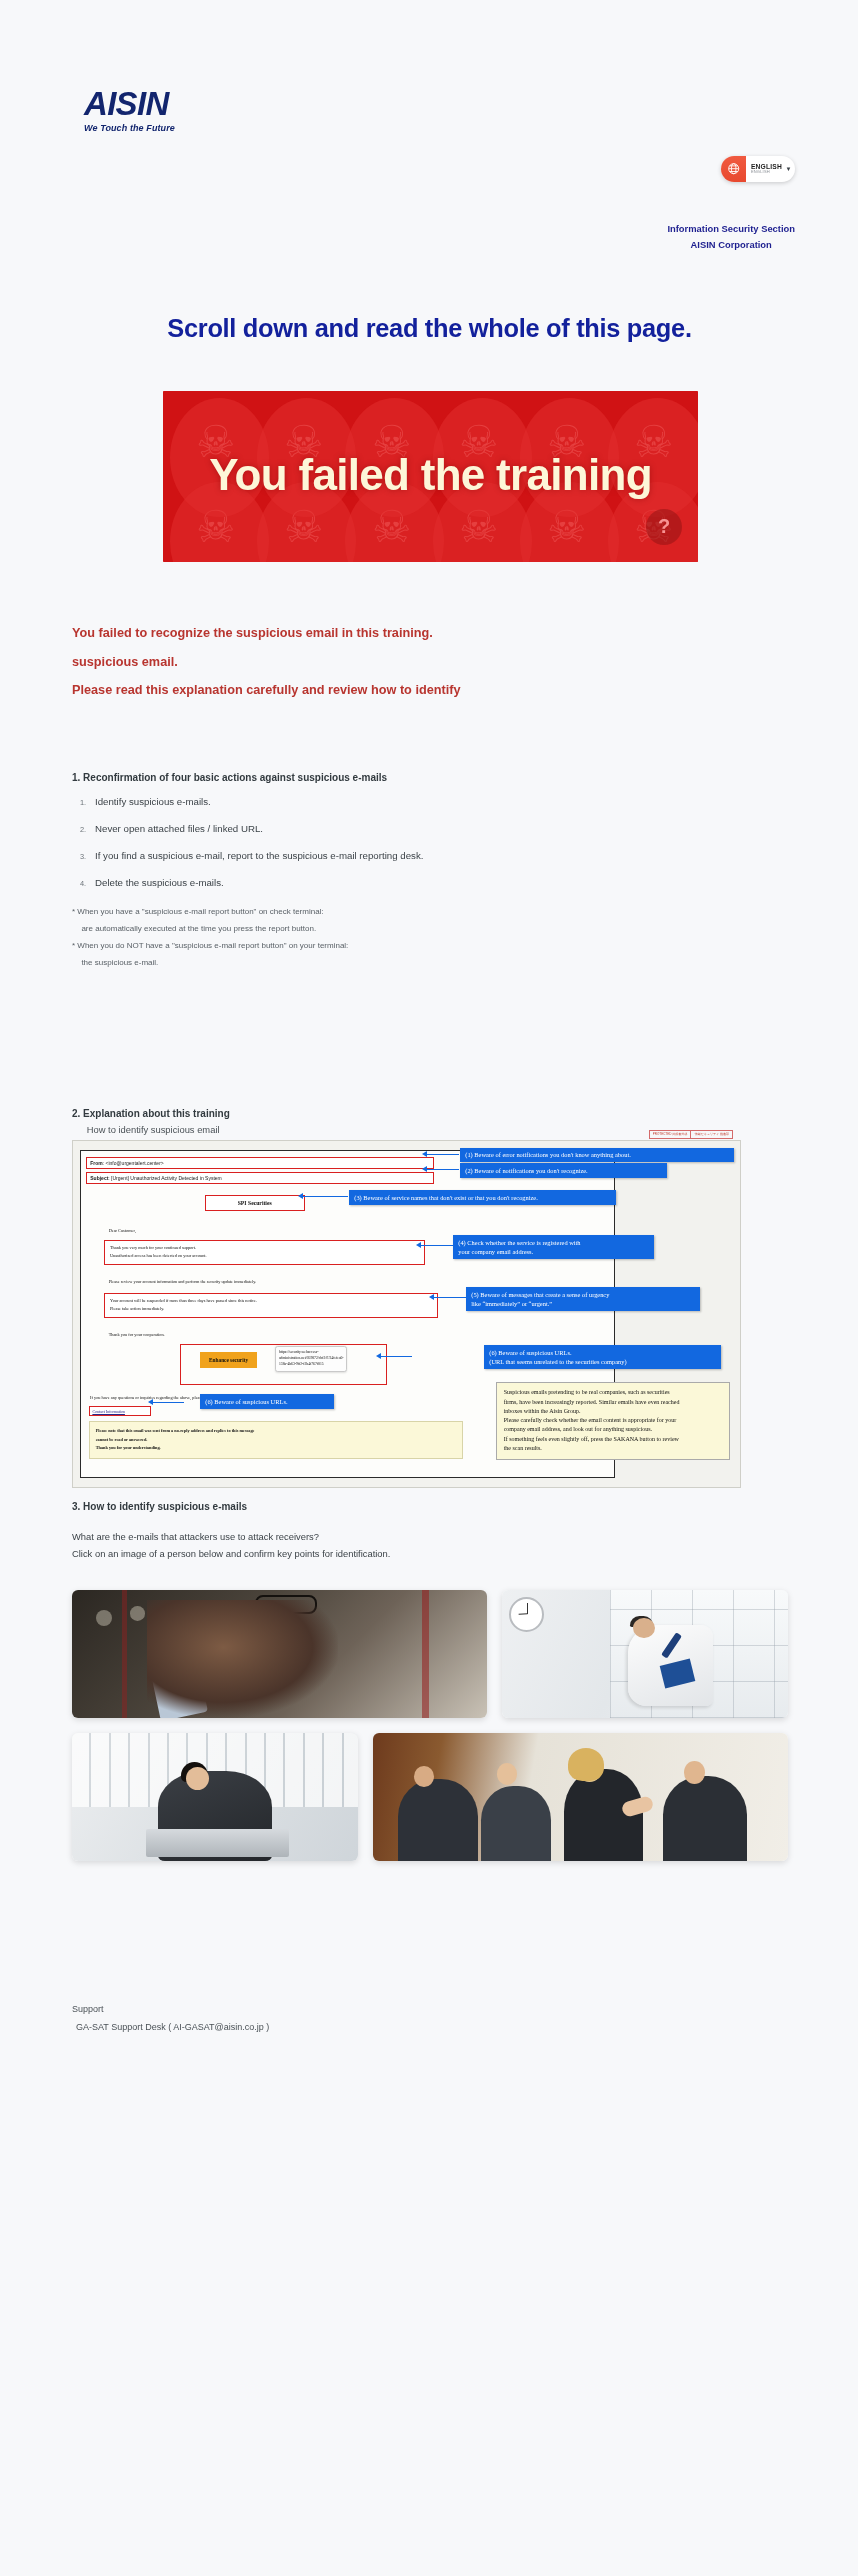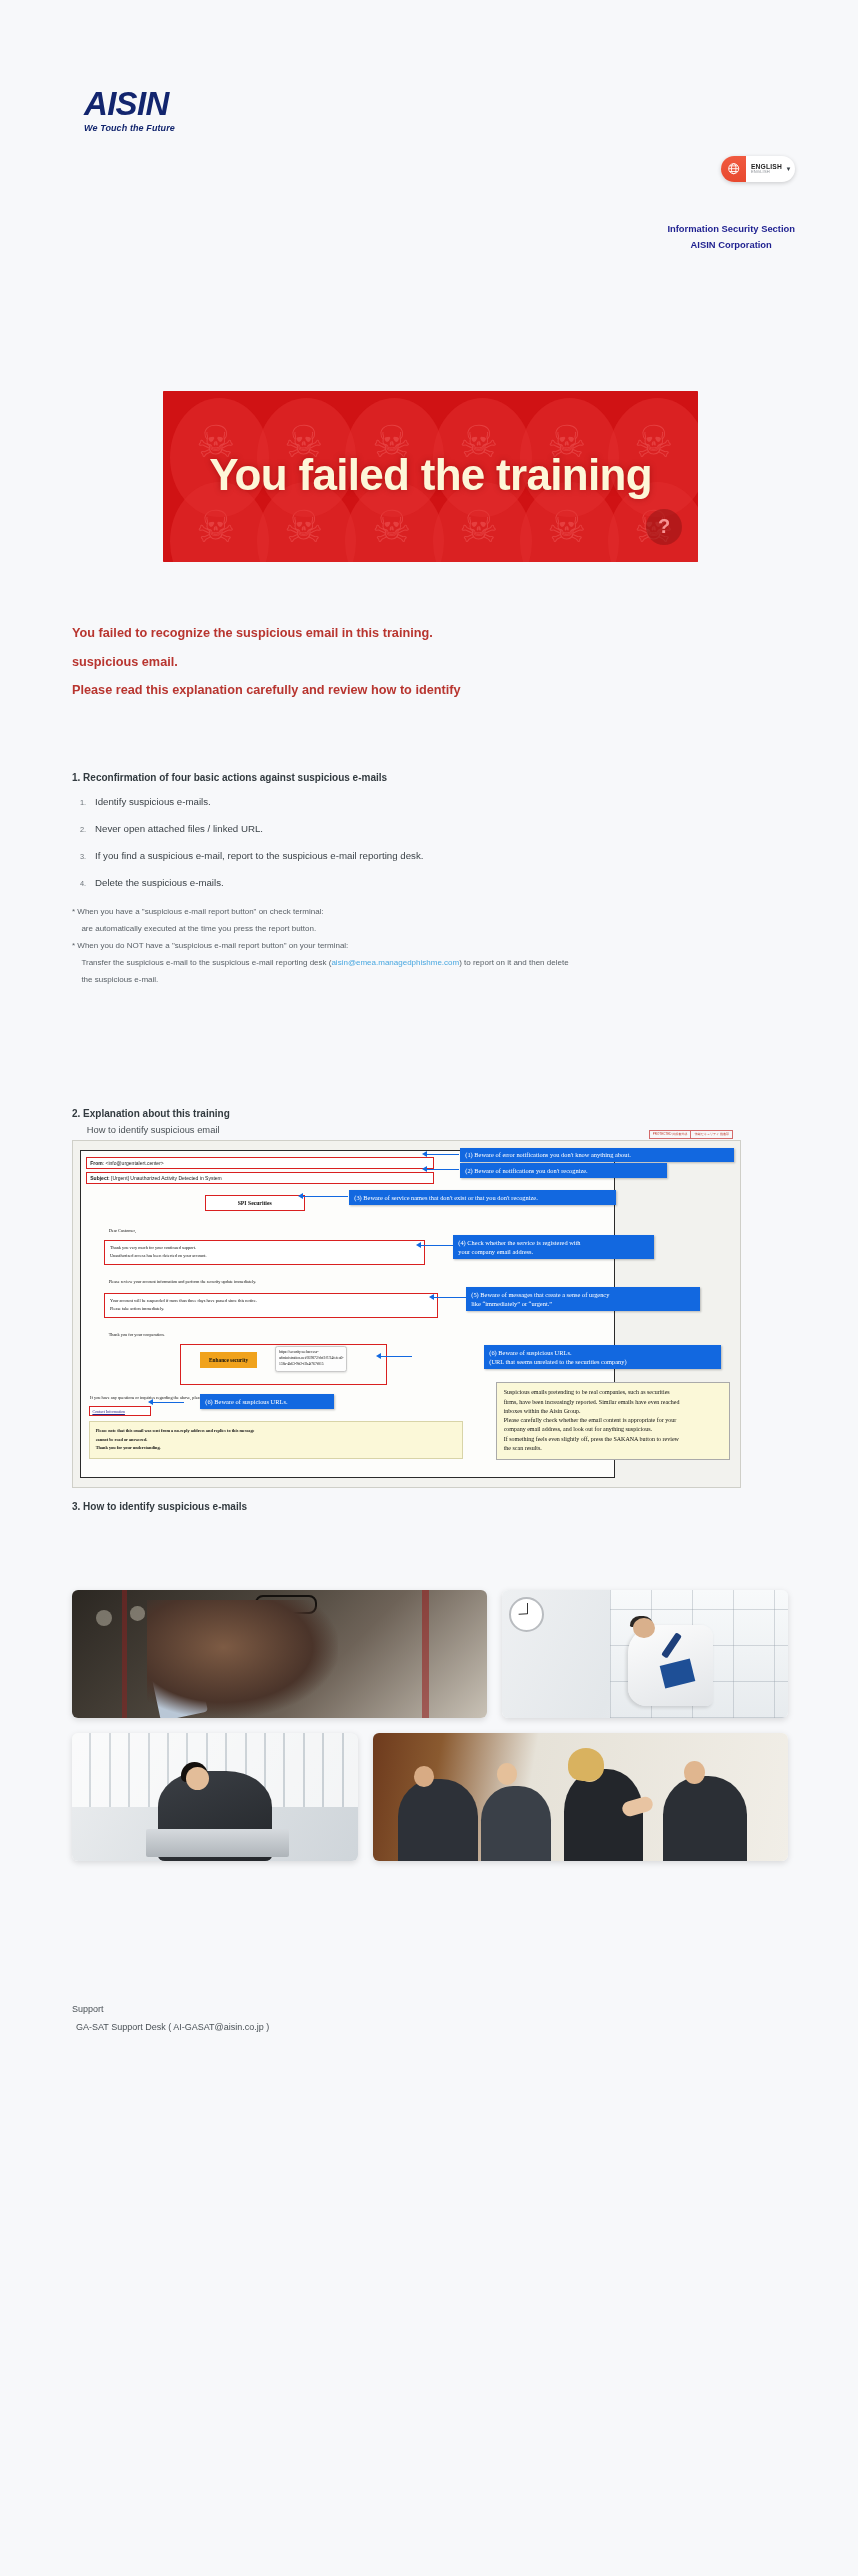--- a/index.html
+++ b/index.html
@@ -193,20 +193,21 @@
       <div class="lang-sub">ENGLISH</div>
     </div>
     <div class="lang-caret">▼</div>
   </div>
 
   <div class="org">
     <div>Information Security Section</div>
     <div>AISIN Corporation</div>
   </div>
 
+  <div class="hero-title">Scroll down and read the whole of this page.</div>
 
   <div class="banner">
       <div class="blob" style="left: 445px; top: 91px;"></div>
       <div class="skull" style="left: 471px; top: 114px;">☠</div>
       <div class="blob" style="left: 357px; top: 91px;"></div>
       <div class="skull" style="left: 384px; top: 114px;">☠</div>
       <div class="blob" style="left: 270px; top: 91px;"></div>
       <div class="skull" style="left: 296px; top: 114px;">☠</div>
       <div class="blob" style="left: 182px; top: 91px;"></div>
       <div class="skull" style="left: 209px; top: 114px;">☠</div>
@@ -249,21 +250,20 @@
         <span class="num">3.</span>
         <span>If you find a suspicious e-mail, report to the suspicious e-mail reporting desk.</span></li>
       <li>
         <span class="num">4.</span>
         <span>Delete the suspicious e-mails.</span></li>
     </ol>
     <div class="notes">
       <div>* When you have a "suspicious e-mail report button" on check terminal:</div>
       <span class="ind">are automatically executed at the time you press the report button.</span>
       <div>* When you do NOT have a "suspicious e-mail report button" on your terminal:</div>
-      <span class="ind"><span>Transfer the suspicious e-mail to the suspicious e-mail reporting desk (</span><span class="mail-link">aisin@emea.managedphishme.com</span><span>) to report on it and then delete</span></span>
       <span class="ind">the suspicious e-mail.</span>
     </div>
   </div>
 
   <div class="sec" style="top:1070px;margin-top:38px;">
     <div class="sec-h">2. Explanation about this training</div>
     <div class="sub-h">How to identify suspicious email</div>
   </div>
 
   <div class="diagram">
@@ -341,20 +341,24 @@
       <div>inboxes within the Aisin Group.</div>
       <div>Please carefully check whether the email content is appropriate for your</div>
       <div>company email address, and look out for anything suspicious.</div>
       <div>If something feels even slightly off, press the SAKANA button to review</div>
       <div>the scan results.</div>
     </div>
   </div>
 
   <div class="sec" style="top:1501px;">
     <div class="sec-h">3. How to identify suspicious e-mails</div>
+    <div style="margin-top:16px; font-size:9.4px; line-height:1.85;">
+      <div>What are the e-mails that attackers use to attack receivers?</div>
+      <div>Click on an image of a person below and confirm key points for identification.</div>
+    </div>
   </div>
 
   <div class="cards">
     <div class="row">
       <div class="card" style="width:415px; height:128px;">
         <div class="ph ph1">
           <div class="sp" style="left:24px;  top:20px; width:16px; height:16px;"></div>
           <div class="sp" style="left:58px;  top:16px; width:14.7px; height:14.7px;"></div>
           <div class="sp" style="left:91px; top:23px; width:12px; height:12px;"></div>
           <div style="position:absolute; left:44%; top:4%; width:62px; height:19px; border:2.7px solid #14110e; border-radius:8px;"></div>

